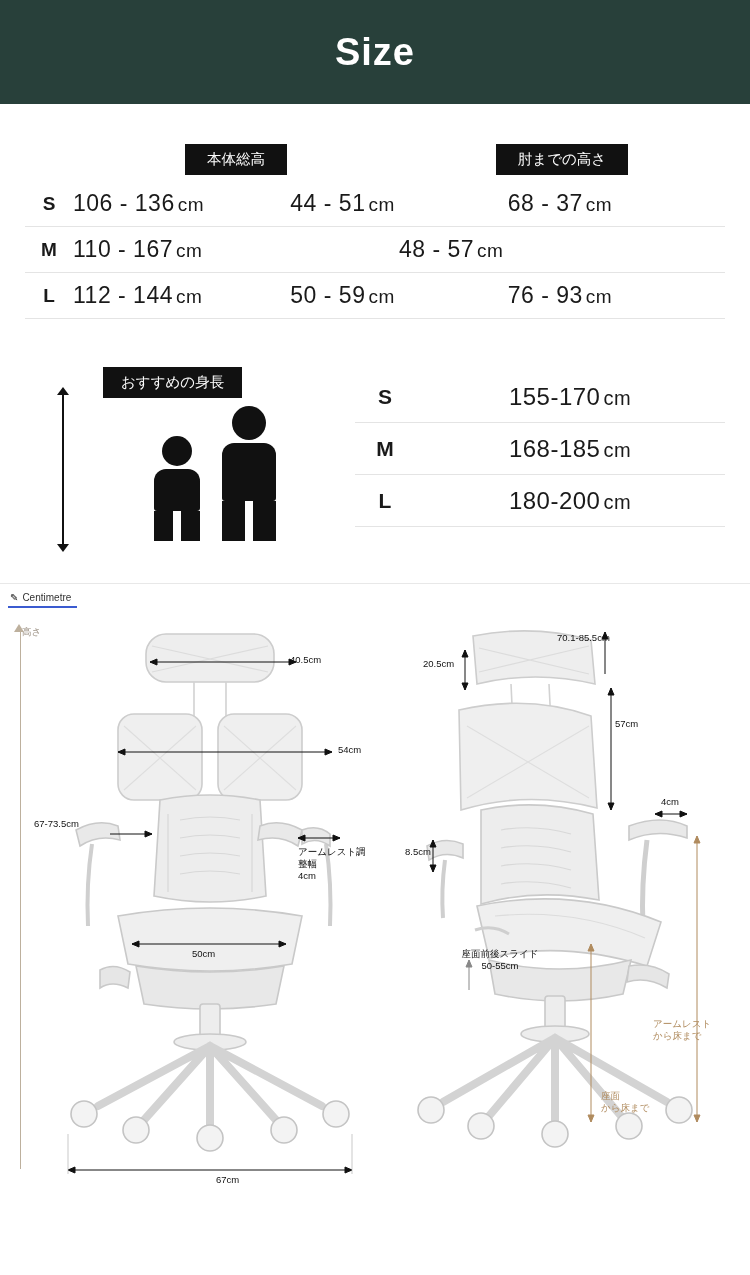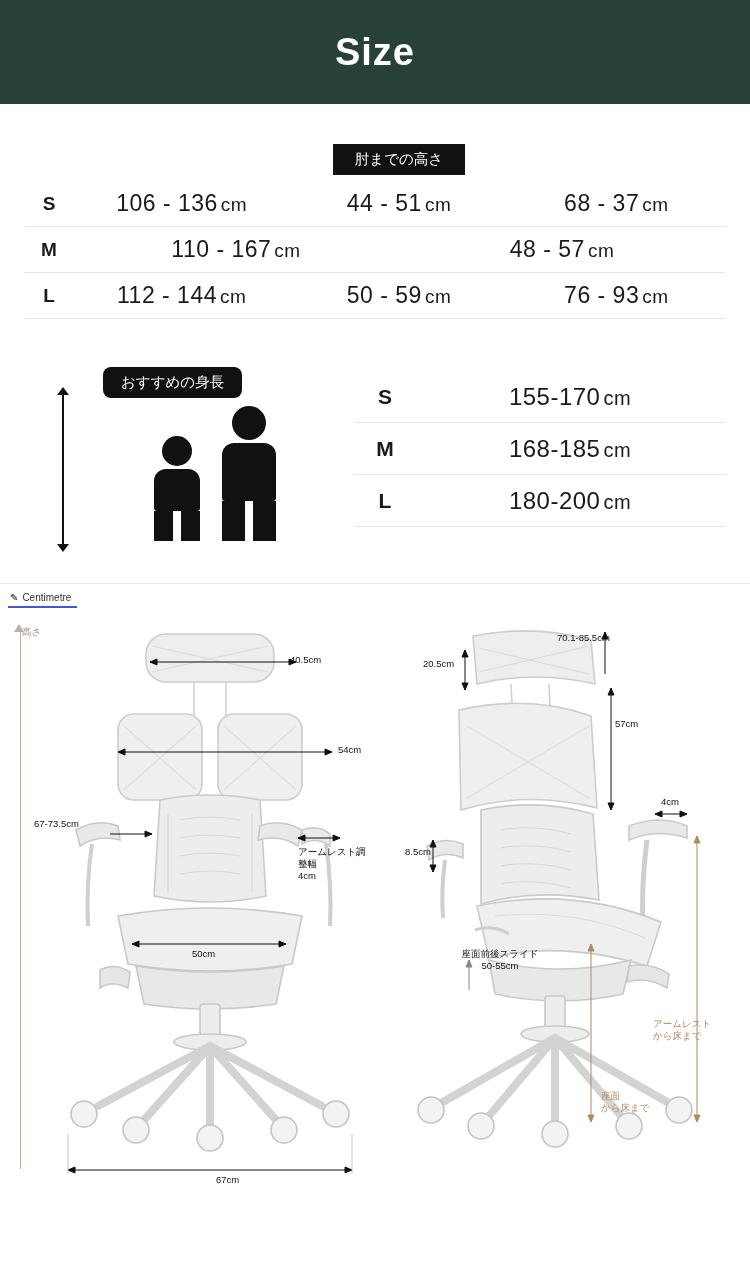--- a/index.html
+++ b/index.html
@@ -58,21 +58,20 @@
   }
   .st-row:last-child { border-bottom: 1px solid #e4e4e4; }
   .st-row .lbl-col {
     width: 48px;
     font-size: 19px;
     font-weight: bold;
     text-align: center;
   }
   .st-row .cell {
     flex: 1;
-    text-align: center;
     font-size: 23px;
     letter-spacing: 0.5px;
   }
   .st-row .cell .unit { font-size: 19px; margin-left: 3px; }
 
   
   .rec-wrap {
     margin: 48px auto 0;
     width: 700px;
     display: flex;
@@ -83,21 +82,20 @@
     position: relative;
     padding-left: 30px;
   }
   .rec-badge {
     display: inline-block;
     background: #111111;
     color: #fff;
     font-size: 14.5px;
     padding: 6px 18px;
     margin-left: 48px;
-    border-radius: 8px;
   }
   .figs {
     margin-top: 18px;
     display: flex;
     align-items: flex-end;
     justify-content: center;
     gap: 22px;
     height: 125px;
     padding-left: 20px;
   }
@@ -190,20 +188,23 @@
 
 <div class="page">
 
   <div class="header">
     <h1>Size</h1>
   </div>
 
   <div class="size-table">
     <div class="st-head">
       <div class="lbl-col"></div>
+      <div class="hcell">
+          <span>本体総高</span>
+        </div>
       <div class="hcell">
           <span>肘までの高さ</span>
         </div>
     </div>
 
     <div class="st-row">
       <div class="lbl-col">S</div>
       <div class="cell"><span>106 - 136</span><span class="unit">cm</span></div>
       <div class="cell"><span>44 - 51</span><span class="unit">cm</span></div>
       <div class="cell"><span>68 - 37</span><span class="unit">cm</span></div>

